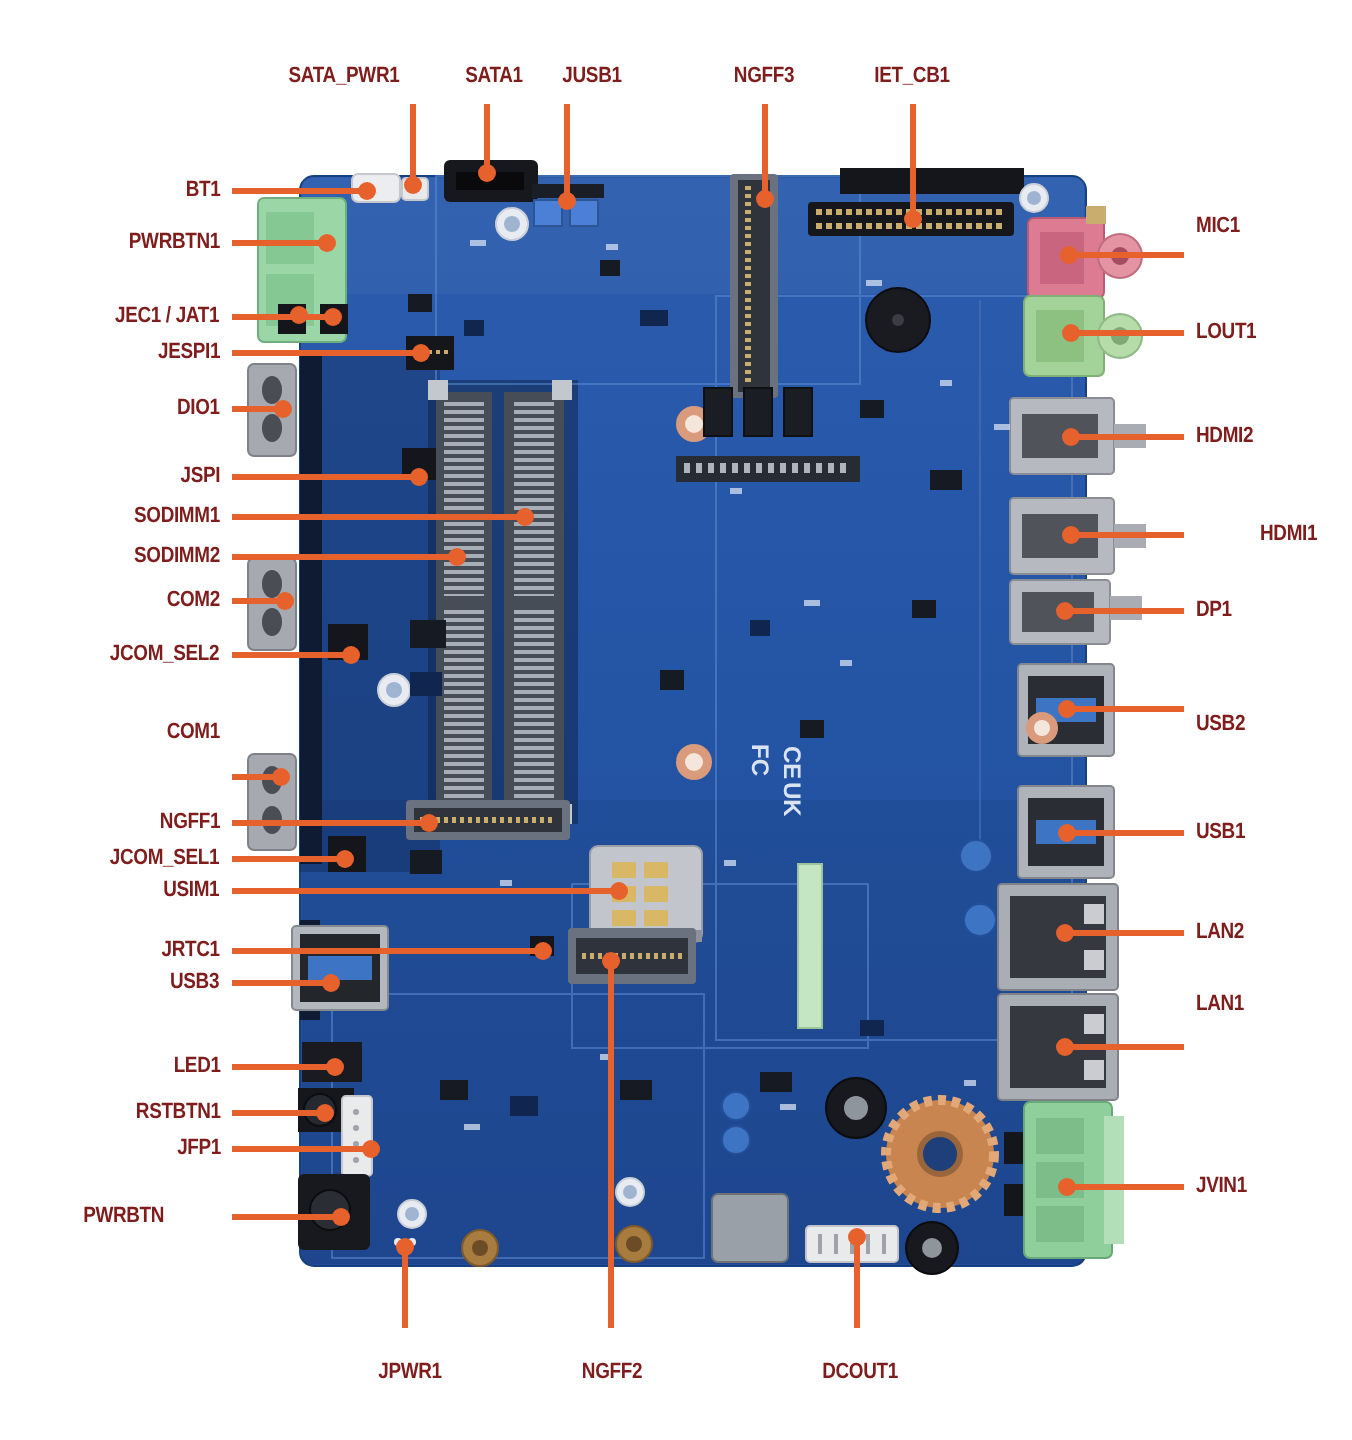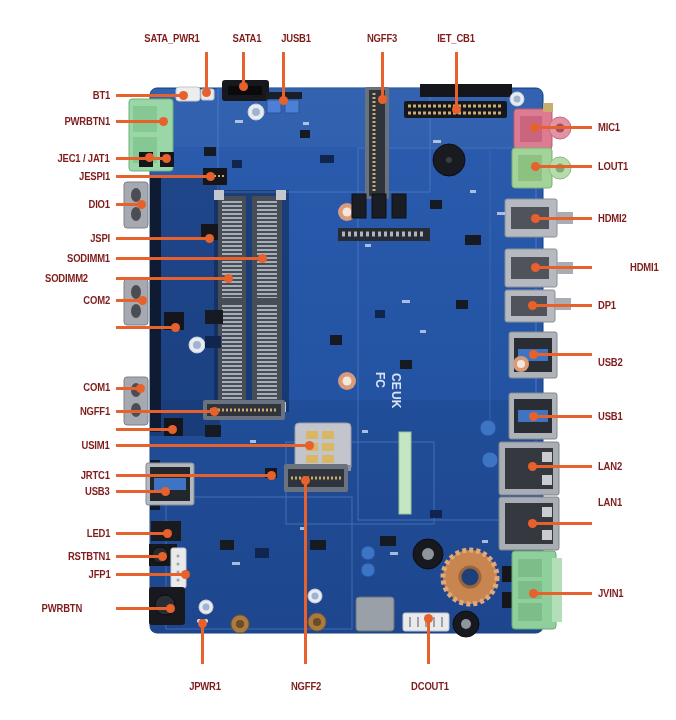--- a/index.html
+++ b/index.html
@@ -375,46 +375,48 @@
 <div class="ln lh dr" style="left:116px;top:157px;width:50px"></div>
 <div class="dot" style="left:145px;top:153px"></div>
 <div class="co l" style="right:566px;top:166px"><span>JESPI1</span></div>
 <div class="ln lh dr" style="left:116px;top:175px;width:94px"></div>
 <div class="co l" style="right:566px;top:194px"><span>DIO1</span></div>
 <div class="ln lh dr" style="left:116px;top:203px;width:25px"></div>
 <div class="co l" style="right:566px;top:228px"><span>JSPI</span></div>
 <div class="ln lh dr" style="left:116px;top:237px;width:93px"></div>
 <div class="co l" style="right:566px;top:248px"><span>SODIMM1</span></div>
 <div class="ln lh dr" style="left:116px;top:257px;width:146px"></div>
-<div class="co l" style="right:588px;top:268px"><span>SODIMM2</span></div>
+<div class="co l" style="right:566px;top:268px"><span>SODIMM2</span></div>
 <div class="ln lh dr" style="left:116px;top:277px;width:112px"></div>
 <div class="co l" style="right:566px;top:290px"><span>COM2</span></div>
 <div class="ln lh dr" style="left:116px;top:299px;width:26px"></div>
+<div class="co l" style="right:566px;top:317px"><span>JCOM_SEL2</span></div>
 <div class="ln lh dr" style="left:116px;top:326px;width:59px"></div>
-<div class="co l" style="right:566px;top:377px"><span>COM1</span></div>
+<div class="co l" style="right:566px;top:356px"><span>COM1</span></div>
 <div class="ln lh dr" style="left:116px;top:387px;width:24px"></div>
 <div class="co l" style="right:566px;top:401px"><span>NGFF1</span></div>
 <div class="ln lh dr" style="left:116px;top:410px;width:98px"></div>
+<div class="co l" style="right:566px;top:419px"><span>JCOM_SEL1</span></div>
 <div class="ln lh dr" style="left:116px;top:428px;width:56px"></div>
 <div class="co l" style="right:566px;top:435px"><span>USIM1</span></div>
 <div class="ln lh dr" style="left:116px;top:444px;width:193px"></div>
 <div class="co l" style="right:566px;top:465px"><span>JRTC1</span></div>
 <div class="ln lh dr" style="left:116px;top:474px;width:155px"></div>
 <div class="co l" style="right:566px;top:481px"><span>USB3</span></div>
 <div class="ln lh dr" style="left:116px;top:490px;width:49px"></div>
 <div class="co l" style="right:566px;top:523px"><span>LED1</span></div>
 <div class="ln lh dr" style="left:116px;top:532px;width:51px"></div>
 <div class="co l" style="right:566px;top:546px"><span>RSTBTN1</span></div>
 <div class="ln lh dr" style="left:116px;top:555px;width:46px"></div>
 <div class="co l" style="right:566px;top:564px"><span>JFP1</span></div>
 <div class="ln lh dr" style="left:116px;top:573px;width:69px"></div>
 <div class="co l" style="right:594px;top:598px"><span>PWRBTN</span></div>
 <div class="ln lh dr" style="left:116px;top:607px;width:54px"></div>
 
-<div class="co r" style="left:598px;top:117px"><span>MIC1</span></div>
+<div class="co r" style="left:598px;top:103px"><span>MIC1</span></div>
 <div class="ln lh dl" style="left:535px;top:126px;width:57px"></div>
 <div class="co r" style="left:598px;top:156px"><span>LOUT1</span></div>
 <div class="ln lh dl" style="left:536px;top:165px;width:56px"></div>
 <div class="co r" style="left:598px;top:208px"><span>HDMI2</span></div>
 <div class="ln lh dl" style="left:536px;top:217px;width:56px"></div>
 <div class="co r" style="left:630px;top:257px"><span>HDMI1</span></div>
 <div class="ln lh dl" style="left:536px;top:266px;width:56px"></div>
 <div class="co r" style="left:598px;top:295px"><span>DP1</span></div>
 <div class="ln lh dl" style="left:533px;top:304px;width:59px"></div>
 <div class="co r" style="left:598px;top:352px"><span>USB2</span></div>

